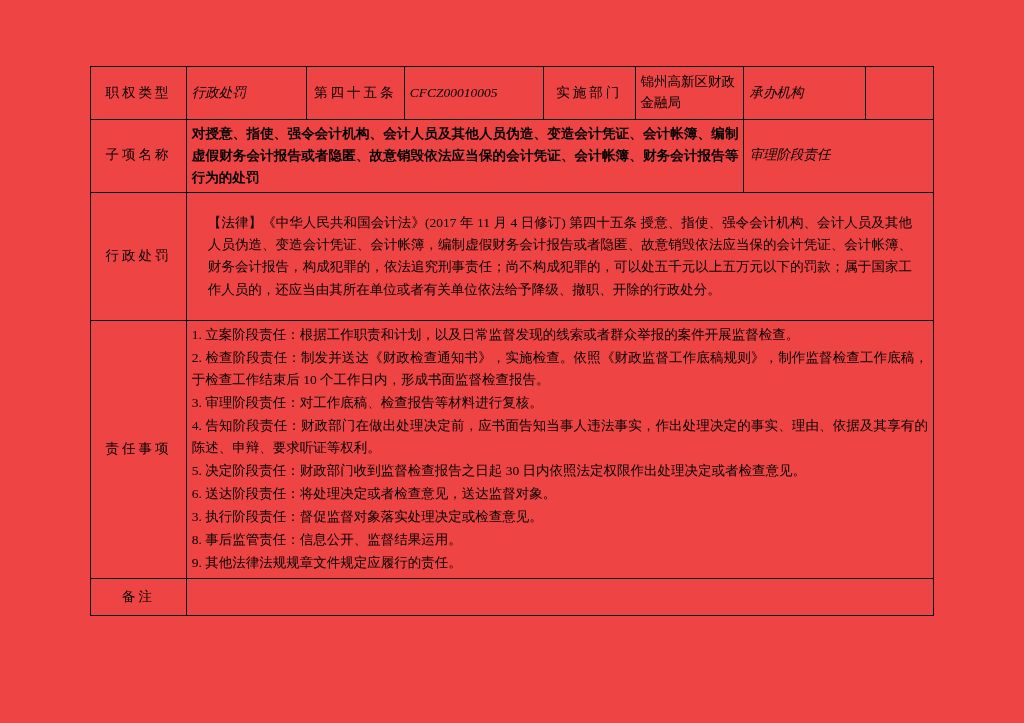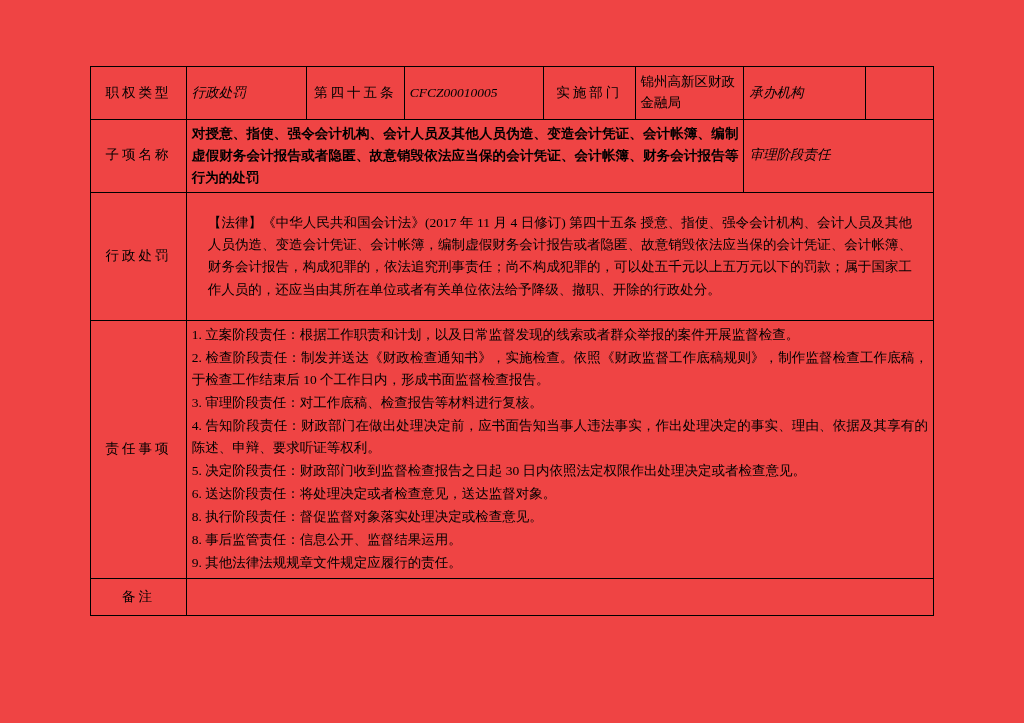--- a/index.html
+++ b/index.html
@@ -138,21 +138,21 @@
       <tr>
         <td class="label tall">责任事项</td>
         <td class="body-text" colspan="7">
           <ul class="resp-list">
             <li>1. 立案阶段责任：根据工作职责和计划，以及日常监督发现的线索或者群众举报的案件开展监督检查。</li>
             <li>2. 检查阶段责任：制发并送达《财政检查通知书》，实施检查。依照《财政监督工作底稿规则》，制作监督检查工作底稿，于检查工作结束后 10 个工作日内，形成书面监督检查报告。</li>
             <li>3. 审理阶段责任：对工作底稿、检查报告等材料进行复核。</li>
             <li>4. 告知阶段责任：财政部门在做出处理决定前，应书面告知当事人违法事实，作出处理决定的事实、理由、依据及其享有的陈述、申辩、要求听证等权利。</li>
             <li>5. 决定阶段责任：财政部门收到监督检查报告之日起 30 日内依照法定权限作出处理决定或者检查意见。</li>
             <li>6. 送达阶段责任：将处理决定或者检查意见，送达监督对象。</li>
-            <li>8. 执行阶段责任：督促监督对象落实处理决定或检查意见。</li>
+            <li>3. 执行阶段责任：督促监督对象落实处理决定或检查意见。</li>
             <li>8. 事后监管责任：信息公开、监督结果运用。</li>
             <li>9. 其他法律法规规章文件规定应履行的责任。</li>
           </ul>
         </td>
       </tr>
 
       <tr>
         <td class="label" style="height:30px;">备注</td>
         <td class="body-text" colspan="7"></td>
       </tr>

